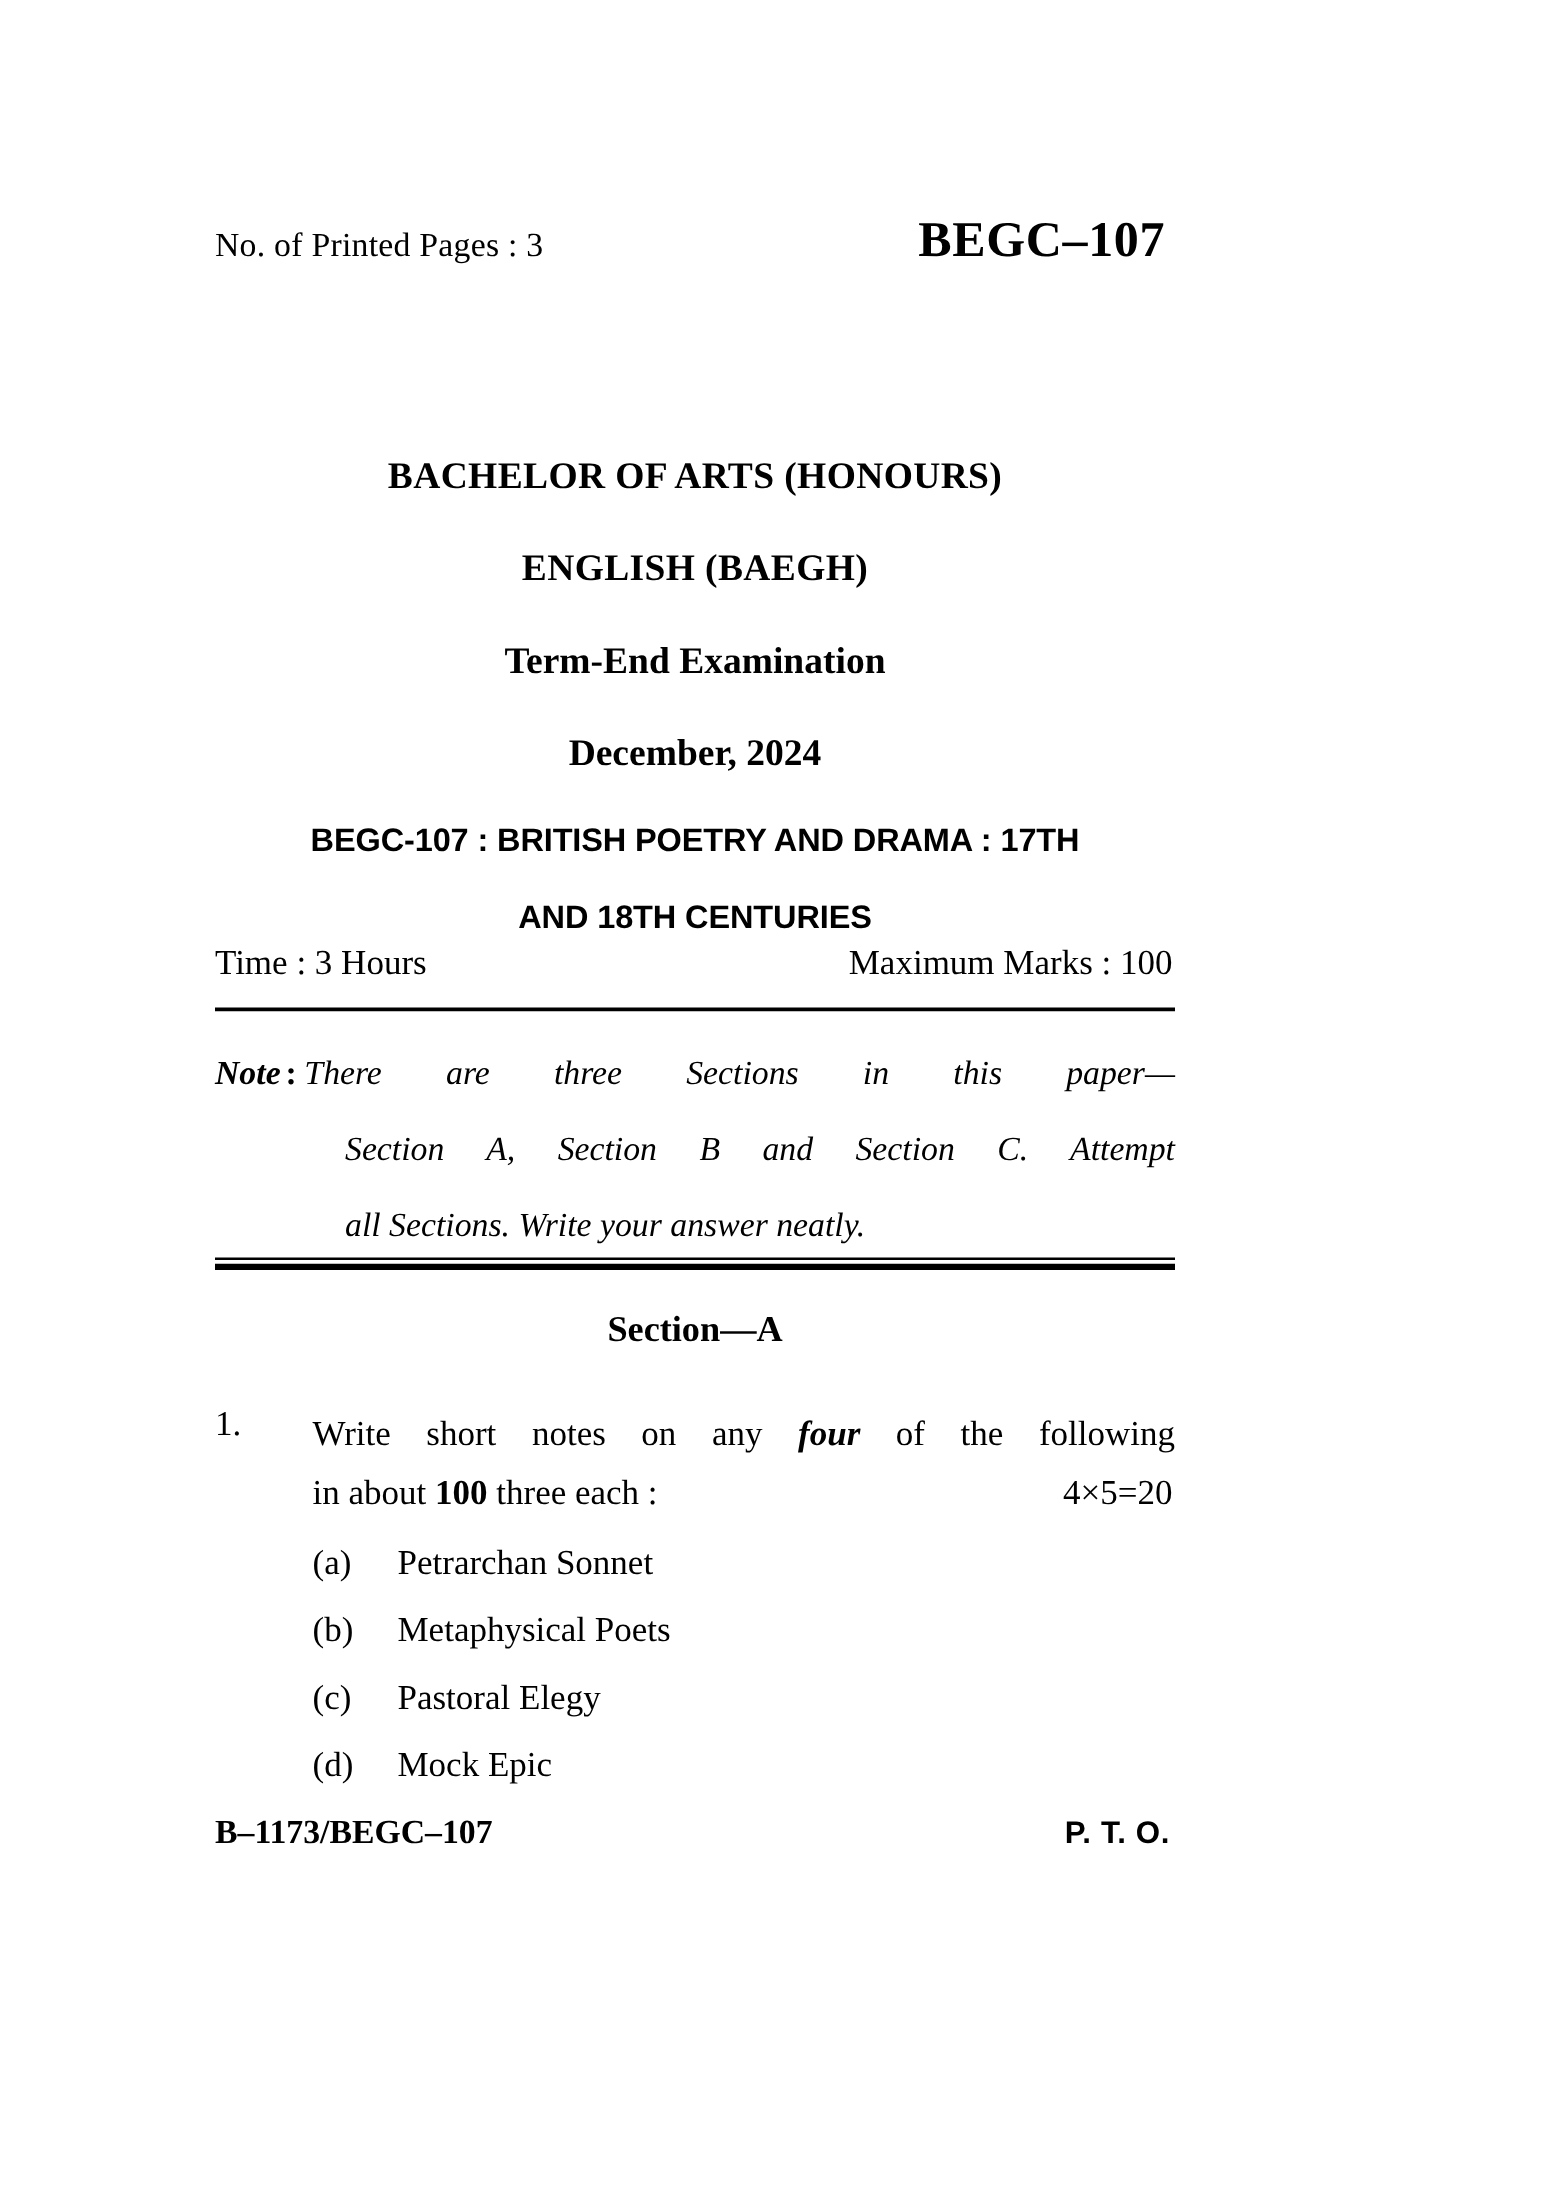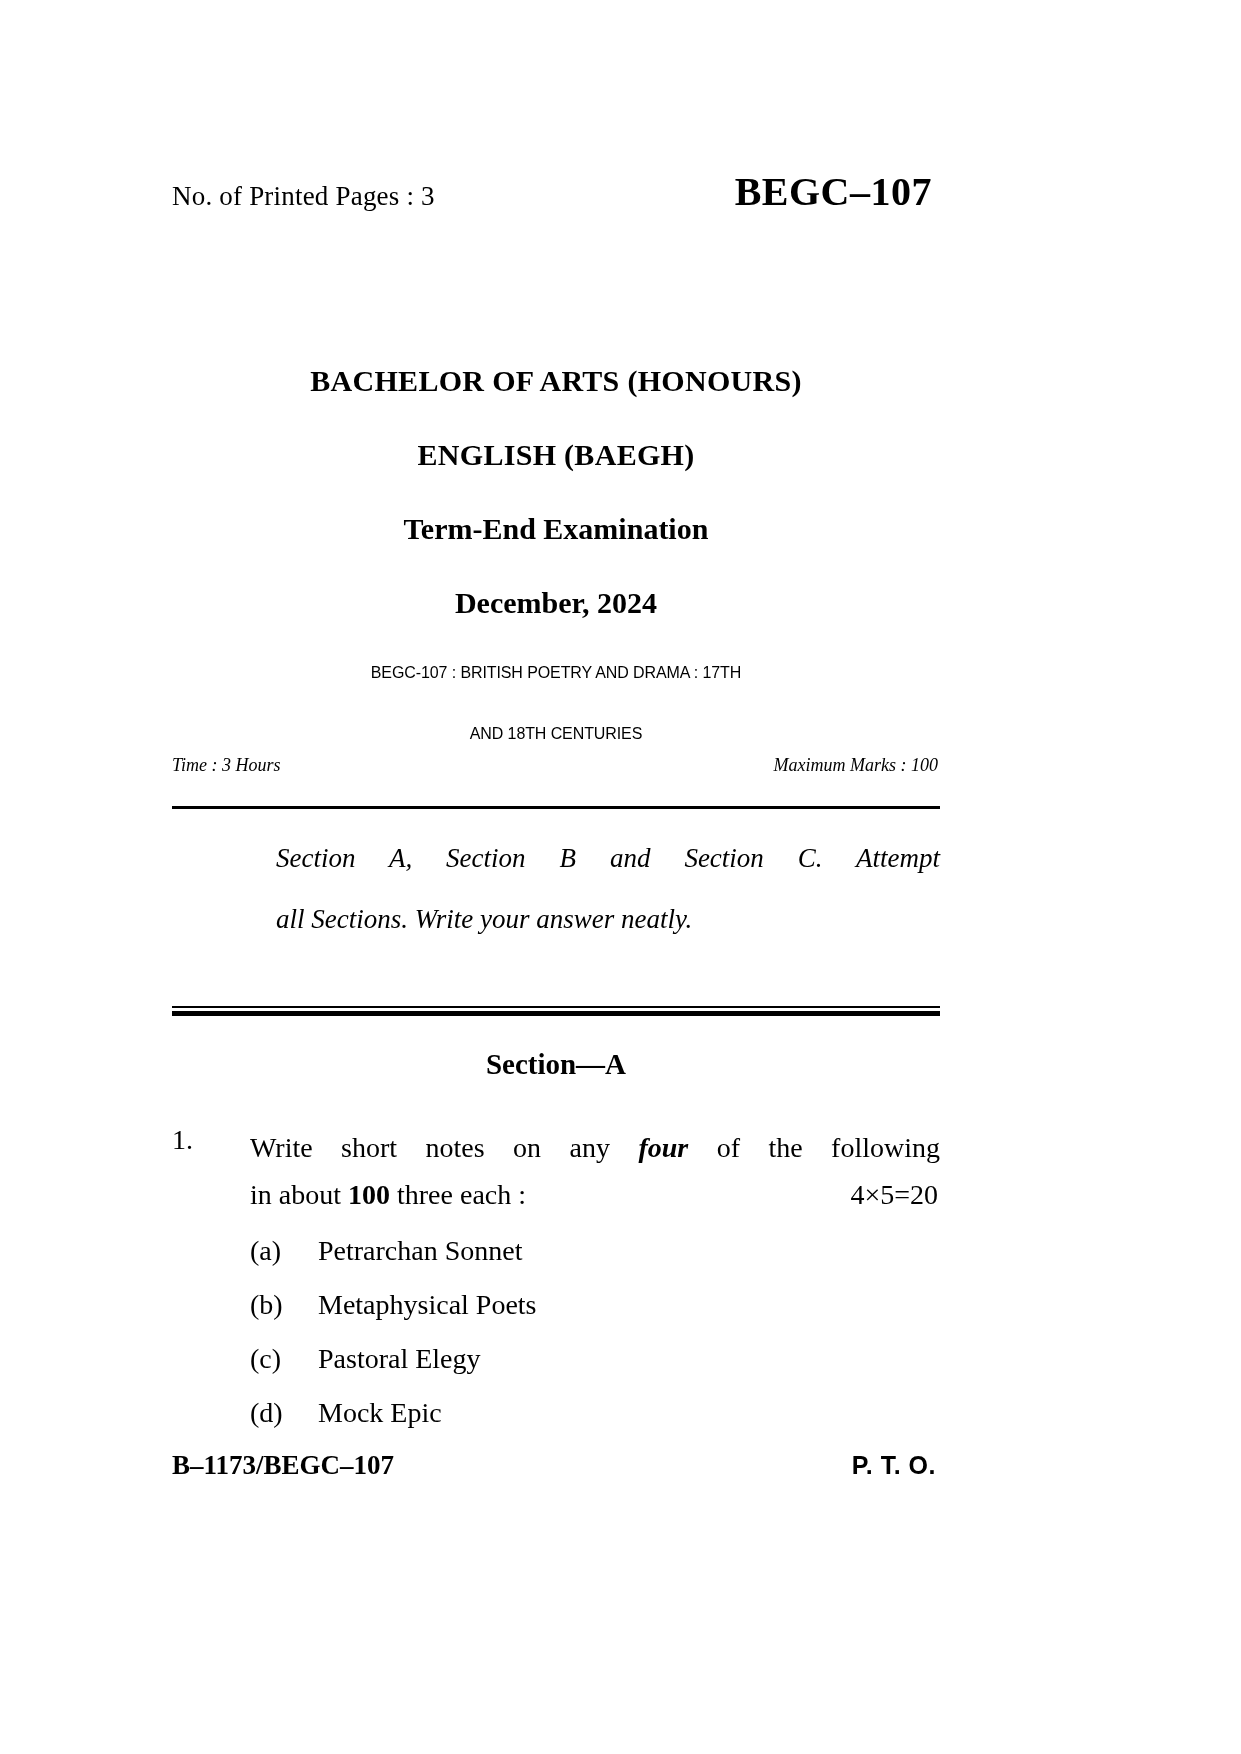--- a/index.html
+++ b/index.html
@@ -70,37 +70,36 @@
     letter-spacing: 0.3px;
     line-height: 74px;
   }
   .t-exam, .t-date {
     font-size: 30px;
     font-weight: bold;
     line-height: 74px;
   }
   .t-subject {
     font-family: "Liberation Sans", "DejaVu Sans", sans-serif;
-    font-size: 16px;
-    font-weight: normal;
+    font-size: 26px;
+    font-weight: bold;
     line-height: 57px;
     letter-spacing: -0.1px;
     margin-top: 4px;
   }
 
   
   .time-marks {
     position: absolute;
     top: 755px;
     left: 0;
     width: 768px;
     display: flex;
     justify-content: space-between;
-    font-size: 18px;
-    font-style: italic;
+    font-size: 28px;
   }
   .marks-val { padding-right: 2px; }
 
   
   .rule-single {
     position: absolute;
     left: 0;
     width: 768px;
     height: 0;
     border-top: 3px solid #000;
@@ -258,20 +257,25 @@
     </div>
 
     <div class="time-marks">
       <div>Time : 3 Hours</div>
       <div class="marks-val">Maximum Marks : 100</div>
     </div>
 
     <div class="rule-single" style="top:806px;"></div>
 
     <div class="note">
+      <div class="note-line">
+        <span class="note-label">Note</span>
+        <span class="note-colon">:</span>
+        <span class="note-body">There are three Sections in this paper—</span>
+      </div>
       <div class="note-line note-indent">
         <span class="note-body">Section A, Section B and Section C. Attempt</span>
       </div>
       <div class="note-line note-indent">
         <span class="note-body last">all Sections. Write your answer neatly.</span>
       </div>
     </div>
 
     <div class="rule-double" style="top:1006px;"></div>
 

